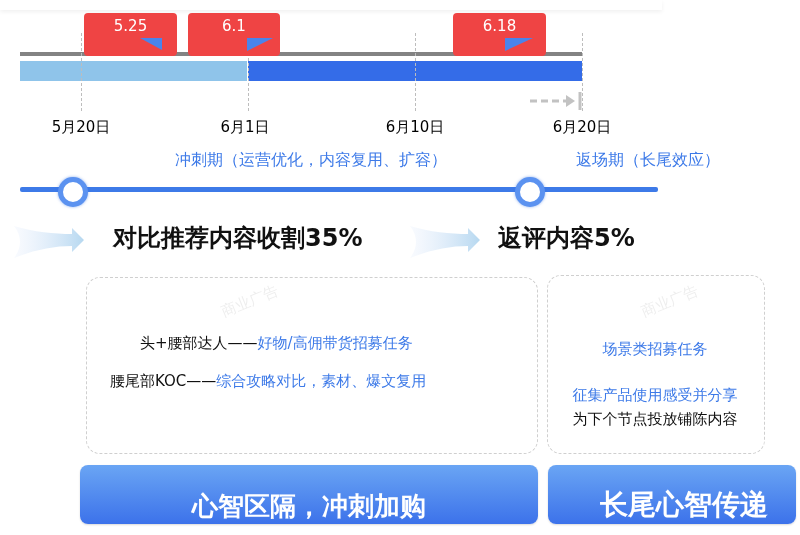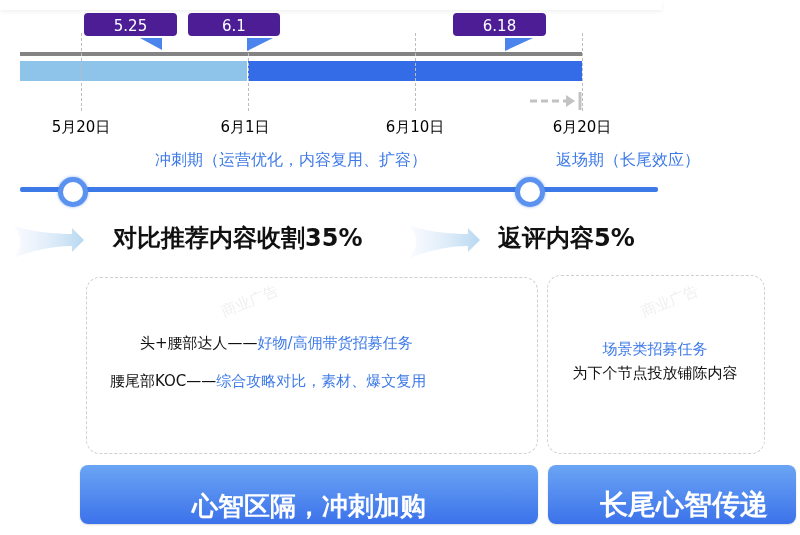--- a/index.html
+++ b/index.html
@@ -19,31 +19,31 @@
   .bar-dark { left: 248px; top: 61px; width: 334px; height: 20px; background: #346ce8; }
   .vdash {
     top: 33px; height: 78px; width: 0;
     border-left: 1px dashed #bdbdbd;
   }
   .date-label {
     top: 118px; font-size: 15px; color: #000000;
     transform: translateX(-50%); white-space: nowrap;
   }
   .callout {
-    top: 13px; height: 23px; background: #4c1d95; border-radius: 4px;
+    top: 13px; height: 43px; background: #ef4444; border-radius: 4px;
     color: #fff; font-size: 15px; line-height: 27px; text-align: center;
   }
   .end-arrow { left: 530px; top: 92px; width: 52px; height: 18px; }
   .phase-line { left: 20px; top: 187px; width: 638px; height: 5px; background: #3d7ae8; border-radius: 2px; }
   .node {
     width: 20px; height: 20px; border-radius: 50%; background: #fff;
     border: 5px solid #5b92f0; top: 177px;
     box-shadow: 0 0 3px rgba(60,120,230,0.6);
   }
-  .phase-label { top: 150px; font-size: 16px; color: #3d7ae8; white-space: nowrap; }
+  .phase-label { top: 150px; font-size: 16px; color: #3d7ae8; white-space: nowrap; margin-left: 20px; }
   .flow-arrow { top: 222px; width: 70px; height: 40px; }
   .headline { top: 222px; font-size: 24px; font-weight: bold; color: #111; white-space: nowrap; }
   .card {
     border: 1.5px dashed #cfcfcf; border-radius: 14px; background: #fff;
   }
   .watermark {
     font-size: 15px; color: rgba(0,0,0,0.07); transform: rotate(-22deg); white-space: nowrap;
   }
   .line { font-size: 15px; white-space: nowrap; color: #111; }
   .blue { color: #3d7ae8; margin-top: 22px; }
@@ -130,20 +130,21 @@
   <span>头+腰部达人——</span><span class="blue">好物/高佣带货招募任务</span>
 </div>
 <div class="abs line" style="left:110px; top:372px">
   <span>腰尾部KOC——</span><span class="blue">综合攻略对比，素材、爆文复用</span>
 </div>
 
 <div class="abs card" style="left:547px; top:275px; width:216px; height:177px"></div>
 <div class="abs watermark" style="left:640px; top:292px">商业广告</div>
 <div class="abs" style="left:547px; top:315px; width:216px; text-align:center; font-size:15px; line-height:24px;">
   <div class="blue">场景类招募任务</div>
+  <div class="blue">征集产品使用感受并分享</div>
   <div style="color:#111">为下个节点投放铺陈内容</div>
 </div>
 
 <div class="abs btn" style="left:80px; top:465px; width:458px; height:59px; font-size:26px;">
   <span>心智区隔，冲刺加购</span>
 </div>
 <div class="abs btn" style="left:548px; top:465px; width:224px; height:59px; font-size:28px;padding-left:24px;">
   <span>长尾心智传递</span>
 </div>
 

